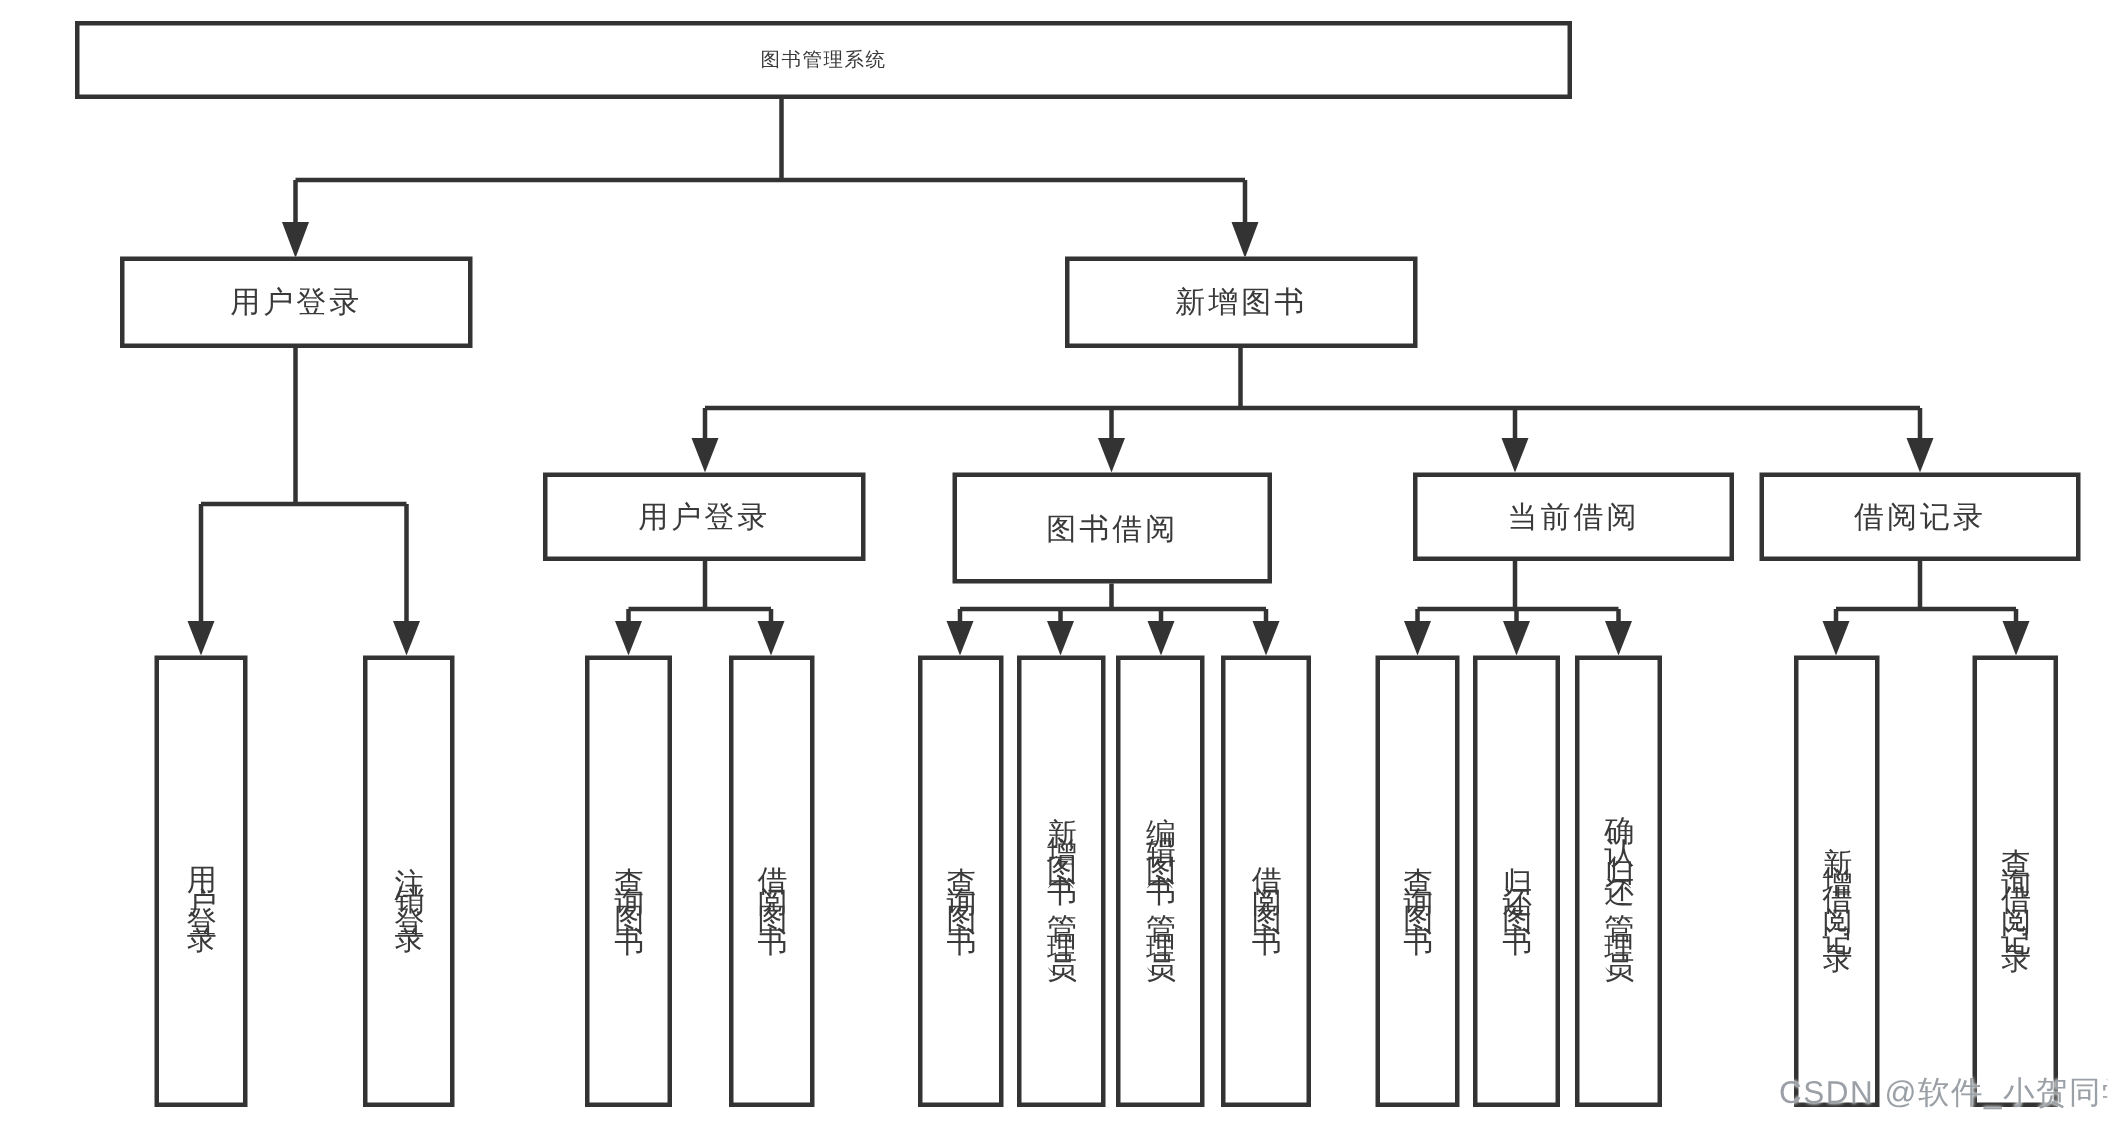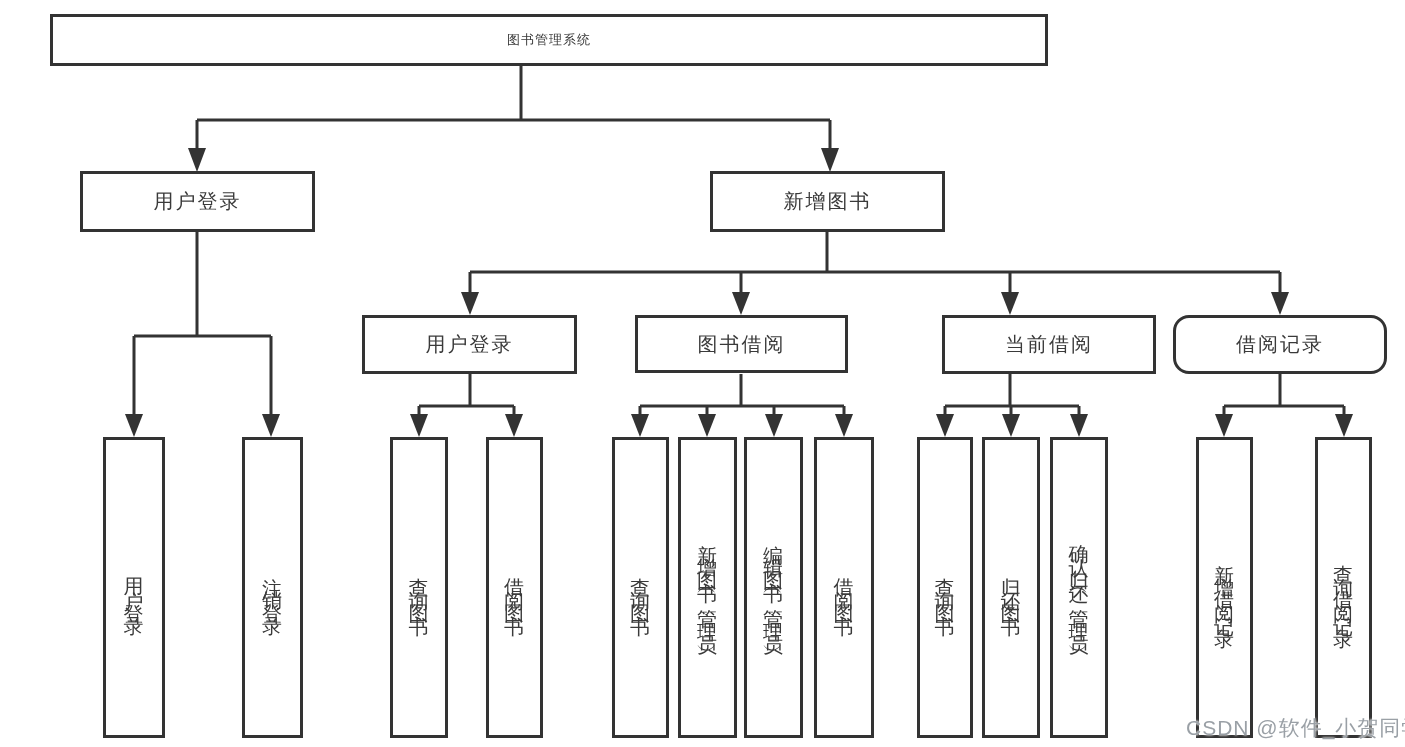--- a/index.html
+++ b/index.html
@@ -95,23 +95,23 @@
       <polygon points="1335,414 1353,414 1344,437"></polygon>
     </g>
   </svg>
 
   <div class="box h-box root-box" style="left:22px;top:14px;width:998px;height:52px;">图书管理系统</div>
 
   <div class="box h-box" style="left:80px;top:171px;width:235px;height:61px;">用户登录</div>
   <div class="box h-box" style="left:710px;top:171px;width:235px;height:61px;">新增图书</div>
 
   <div class="box h-box" style="left:362px;top:315px;width:215px;height:59px;">用户登录</div>
-  <div class="box h-box" style="left:635px;top:315px;width:213px;height:58px;">图书借阅</div>
+  <div class="box h-box" style="left:635px;top:315px;width:213px;height:74px;">图书借阅</div>
   <div class="box h-box" style="left:942px;top:315px;width:214px;height:59px;">当前借阅</div>
-  <div class="box h-box" style="left:1173px;top:315px;width:214px;height:59px;border-radius:16px;">借阅记录</div>
+  <div class="box h-box" style="left:1173px;top:315px;width:214px;height:59px;">借阅记录</div>
 
   <div class="box v-box" style="left:103px;top:437px;width:62px;height:301px;">用户登录</div>
   <div class="box v-box" style="left:242px;top:437px;width:61px;height:301px;">注销登录</div>
 
   <div class="box v-box" style="left:390px;top:437px;width:58px;height:301px;">查询图书</div>
   <div class="box v-box" style="left:486px;top:437px;width:57px;height:301px;">借阅图书</div>
 
   <div class="box v-box" style="left:612px;top:437px;width:57px;height:301px;">查询图书</div>
   <div class="box v-box" style="left:678px;top:437px;width:59px;height:301px;">新增图书（管理员）</div>
   <div class="box v-box" style="left:744px;top:437px;width:59px;height:301px;">编辑图书（管理员）</div>

